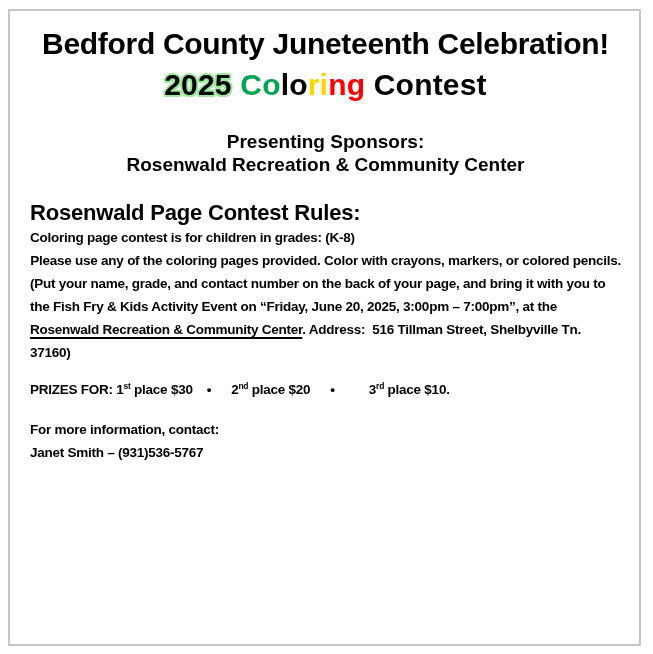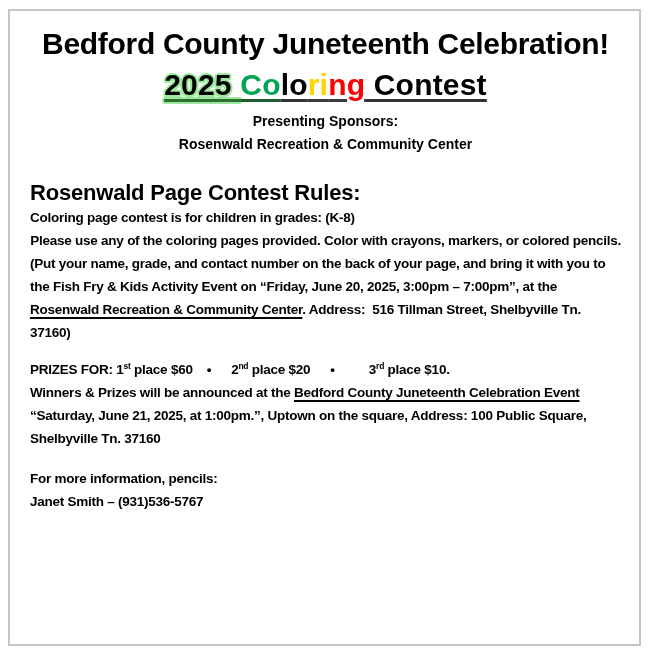--- a/index.html
+++ b/index.html
@@ -30,35 +30,34 @@
   }
   h2.subtitle {
     font-size: 30px;
     font-weight: bold;
     text-align: center;
     margin: 4px 0 0 0;
     line-height: 38px;
     letter-spacing: 0.2px;
   }
   .seg {
-    text-decoration: underline;
     text-decoration-thickness: 2.5px;
     text-underline-offset: 4px;
   }
   .seg-glow {
     text-shadow:
       -1.5px -1.5px 0 #9de89d, 1.5px -1.5px 0 #9de89d,
       -1.5px 1.5px 0 #9de89d, 1.5px 1.5px 0 #9de89d,
       -2px 0 0 #9de89d, 2px 0 0 #9de89d,
       0 -2px 0 #9de89d, 0 2px 0 #9de89d;
   }
   .sponsors {
-    margin-top: 6px;
+    margin-top: 26px;
     text-align: center;
-    font-size: 14px;
+    font-size: 19px;
     font-weight: bold;
     line-height: 23px;
   }
   .sponsors p { margin: 0; }
   h3.rules-heading {
     font-size: 22px;
     font-weight: bold;
     margin: 23px 0 0 0;
     line-height: 27px;
     letter-spacing: -0.2px;
@@ -107,22 +106,21 @@
   <h3 class="rules-heading">Rosenwald Page Contest Rules:</h3>
 
   <p class="body m-grades">Coloring page contest is for children in grades: (K-8)</p>
 
   <p class="body m-materials">Please use any of the coloring pages provided. Color with crayons, markers, or colored pencils.</p>
 
   <p class="body m-submission"><span>(Put your name, grade, and contact number on the back of your page, and bring it with you to the Fish Fry &amp; Kids Activity Event on “Friday, June 20, 2025, 3:00pm – 7:00pm”, at the </span><span class="u">Rosenwald Recreation &amp; Community Center</span><span>. Address:&nbsp; 516 Tillman Street, Shelbyville Tn. 37160)</span></p>
 
   <div class="m-prizes">
     <p class="body"><span>PRIZES FOR:</span>
-      <span><span>1</span><sup class="ord">st</sup><span> place $60</span></span><span class="bullet-1">•</span><span><span>2</span><sup class="ord">nd</sup><span> place $20</span></span><span class="bullet-2">•</span><span><span>3</span><sup class="ord">rd</sup><span> place $10.</span></span></p>
-    <p class="body"><span>Winners &amp; Prizes will be announced at the </span><span class="u">Bedford County Juneteenth Celebration Event</span><span> “Saturday, June 21, 2025, at 1:00pm.”, Uptown on the square, Address: 100 Public Square, Shelbyville Tn. 37160</span></p>
+      <span><span>1</span><sup class="ord">st</sup><span> place $30</span></span><span class="bullet-1">•</span><span><span>2</span><sup class="ord">nd</sup><span> place $20</span></span><span class="bullet-2">•</span><span><span>3</span><sup class="ord">rd</sup><span> place $10.</span></span></p>
   </div>
 
   <div class="contact m-contact">
-    <p class="body">For more information, pencils:</p>
+    <p class="body">For more information, contact:</p>
     <p class="body">Janet Smith – (931)536-5767</p>
   </div>
 
 </div>
 
 </body></html>

